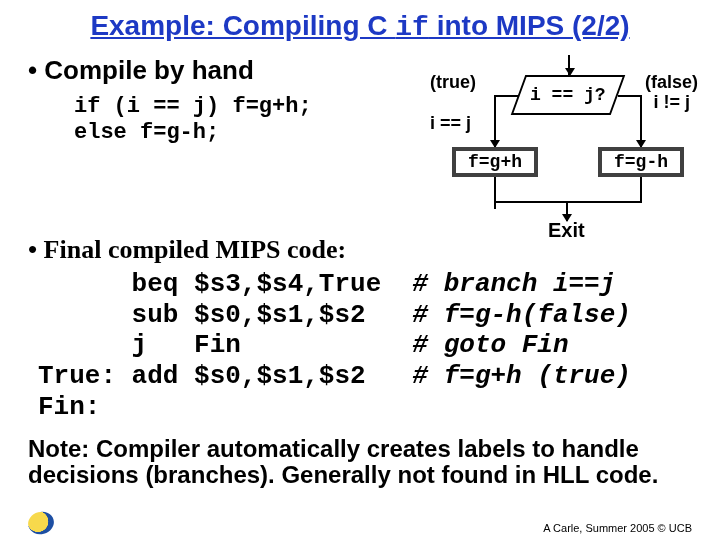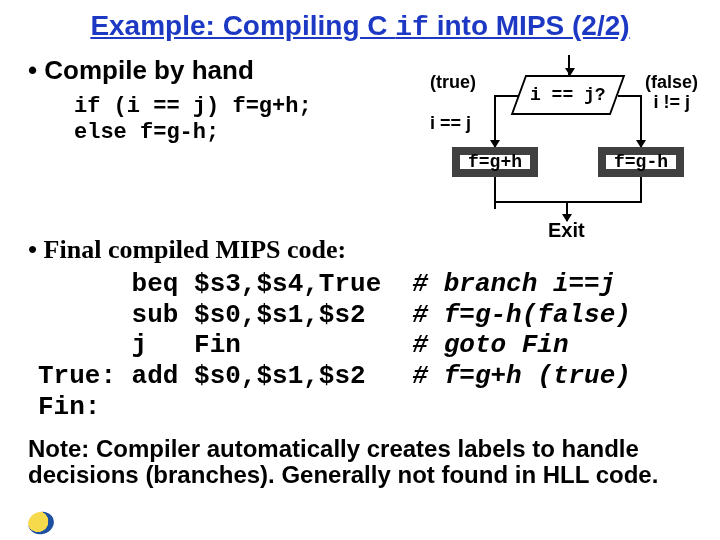--- a/index.html
+++ b/index.html
@@ -105,21 +105,21 @@
     left: 252px; top: 40px;
     width: 2px; height: 52px; background: #000;
   }
   .vline-right-down::after{
     content:"";position:absolute;left:-4px;bottom:-1px;
     border-left:5px solid transparent;border-right:5px solid transparent;border-top:8px solid #000;
   }
   .box {
     position: absolute;
     width: 86px; height: 30px;
-    border: 8px solid #404040;
+    border: 4px solid #404040;
     background: #fff;
     font-family: "Courier New", monospace;
     font-weight: bold;
     font-size: 18px;
     display: flex; align-items: center; justify-content: center;
   }
   .box-left { left: 64px; top: 92px; }
   .box-right { left: 210px; top: 92px; text-align: right; }
   .down-after-left {
     position: absolute; left: 106px; top: 122px; width: 2px; height: 32px; background:#000;
@@ -224,13 +224,14 @@
 <span>      j   Fin           </span><span class="comment"># goto Fin</span>
 <span>True: add $s0,$s1,$s2   </span><span class="comment"># f=g+h (true)</span>
 <span>Fin:</span></div>
 
 <div class="note">Note: Compiler automatically creates labels to handle decisions (branches). Generally not found in HLL code.</div>
 
 <div class="footer">
   <div class="footer-left">
     <div class="logo"></div>
   </div>
+  <span>A Carle, Summer 2005 © UCB</span>
 </div>
 
 </body></html>

